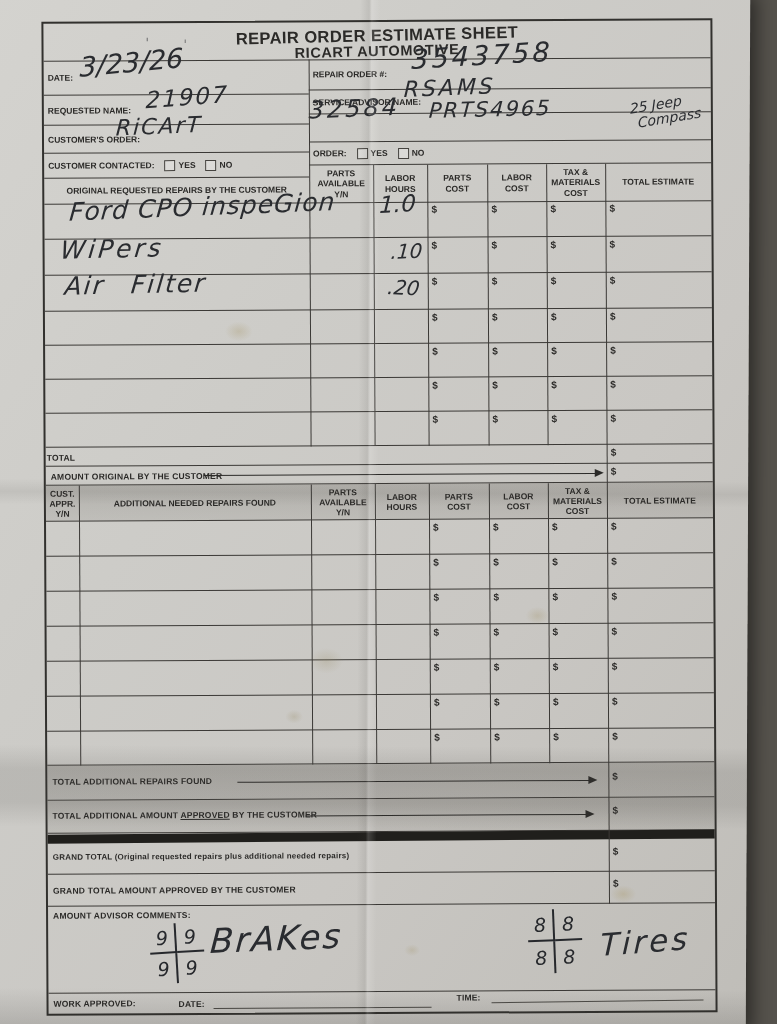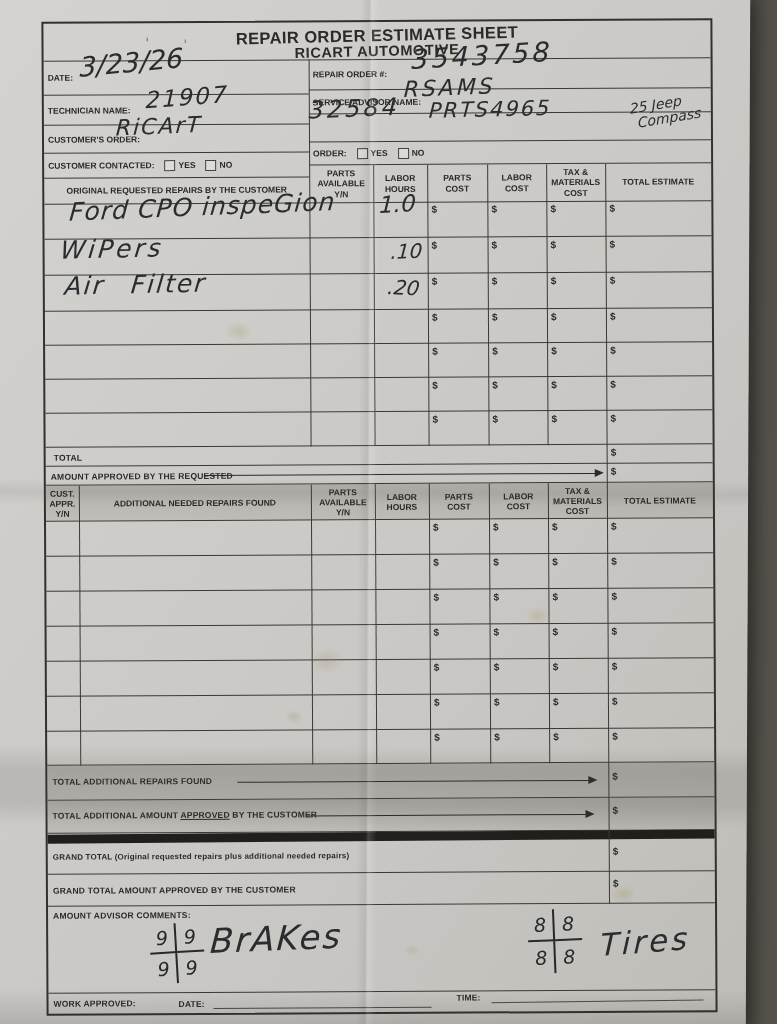--- a/index.html
+++ b/index.html
@@ -58,21 +58,21 @@
     <div class="title2">RICART AUTOMOTIVE</div>
     <span class="hw" style="left:102px;top:12px;font-size:13px;opacity:.55">'</span>
     <span class="hw" style="left:140px;top:14px;font-size:13px;opacity:.5">'</span>
     <div class="hl" style="left:0;top:37px;width:667px"></div>
 
     <div class="abs" style="left:0;top:37px;width:265px">
       <div class="hrow" style="height:35px">
         <span class="cblbl">DATE:</span>
       </div>
       <div class="hrow" style="height:30px">
-        <span class="cblbl">TECHNICIAN NAME:</span>
+        <span class="cblbl">REQUESTED NAME:</span>
       </div>
       <div class="hrow" style="height:28px">
         <span class="cblbl">CUSTOMER'S ORDER:</span>
       </div>
       <div class="hrow" style="height:25px">
         <span class="cblbl">CUSTOMER CONTACTED:</span>
         <span class="cbx"></span>
         <span class="cblbl">YES</span>
         <span class="cbx"></span>
         <span class="cblbl">NO</span>
@@ -159,25 +159,25 @@
     </div>
 
     <span class="hw" style="left:25px;top:174px;font-size:25px;letter-spacing:1px;transform:rotate(-2deg) skewX(-7deg)">Ford CPO inspeGion</span>
     <span class="hw" style="left:335px;top:170px;font-size:23px;transform:rotate(-3deg) skewX(-6deg)">1.0</span>
     <span class="hw" style="left:16px;top:212px;font-size:25px;letter-spacing:3px;transform:rotate(-1deg) skewX(-7deg)">WiPers</span>
     <span class="hw" style="left:346px;top:218px;font-size:20px;transform:rotate(-2deg) skewX(-6deg)">.10</span>
     <span class="hw" style="left:20px;top:248px;font-size:25px;letter-spacing:2px;word-spacing:16px;transform:rotate(-1deg) skewX(-7deg)">Air Filter</span>
     <span class="hw" style="left:343px;top:253px;font-size:20px;transform:rotate(3deg) skewX(-6deg)">.20</span>
 
     <div class="trow" style="top:424px;height:19px">
-      <span class="lbl" style="left:8px;top:5px">TOTAL</span>
+      <span class="lbl" style="left:1px;top:5px">TOTAL</span>
       <span class="dls d4">$</span>
     </div>
     <div class="trow" style="top:443px;height:19px">
-      <span class="lbl" style="left:5px;top:5px">AMOUNT APPROVED BY THE REQUESTED</span>
+      <span class="lbl" style="left:5px;top:5px">AMOUNT ORIGINAL BY THE CUSTOMER</span>
       <span class="dls d4">$</span>
     </div>
     <div class="arrow" style="left:158px;top:452px;width:392px"></div>
     <div class="ahead" style="left:549px;top:448px"></div>
 
     <div class="trow grayrow" style="top:462px;height:36px"></div>
     <div class="hdrcell" style="left:0;top:462px;width:33px;height:36px">CUST. APPR. Y/N</div>
     <div class="hdrcell" style="left:33px;top:462px;width:232px;height:36px">ADDITIONAL NEEDED REPAIRS FOUND</div>
     <div class="hdrcell" style="left:265px;top:462px;width:64px;height:36px">PARTS AVAILABLE Y/N</div>
     <div class="hdrcell" style="left:329px;top:462px;width:54px;height:36px">LABOR HOURS</div>

